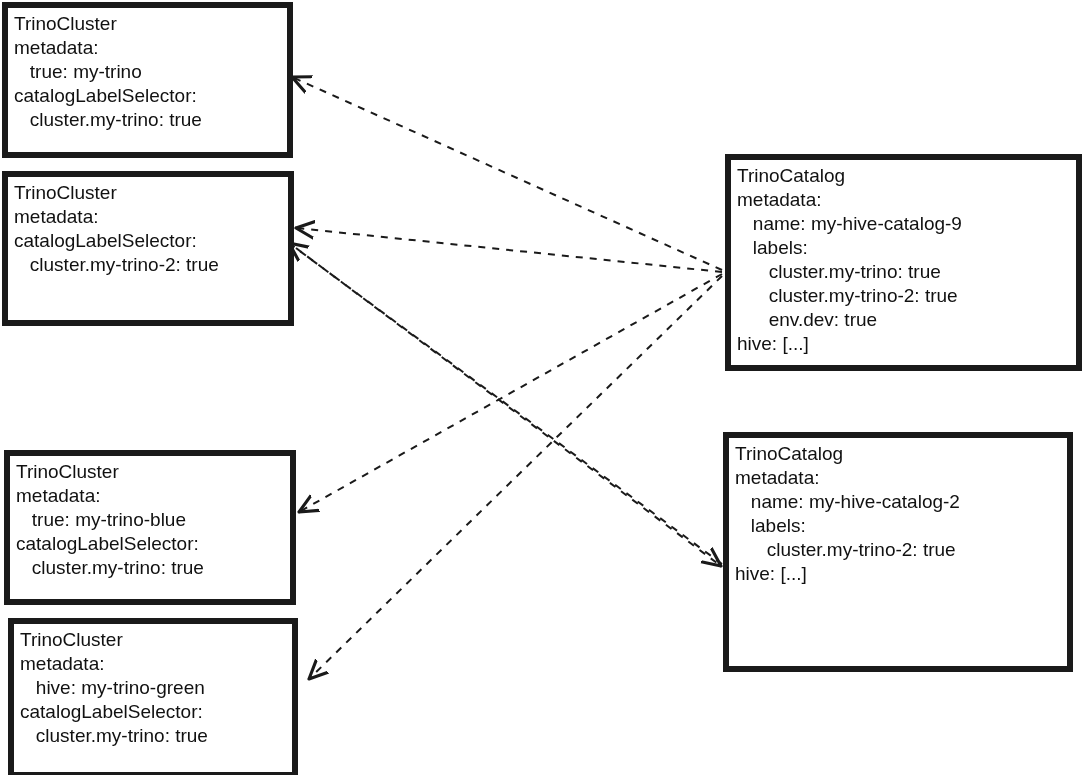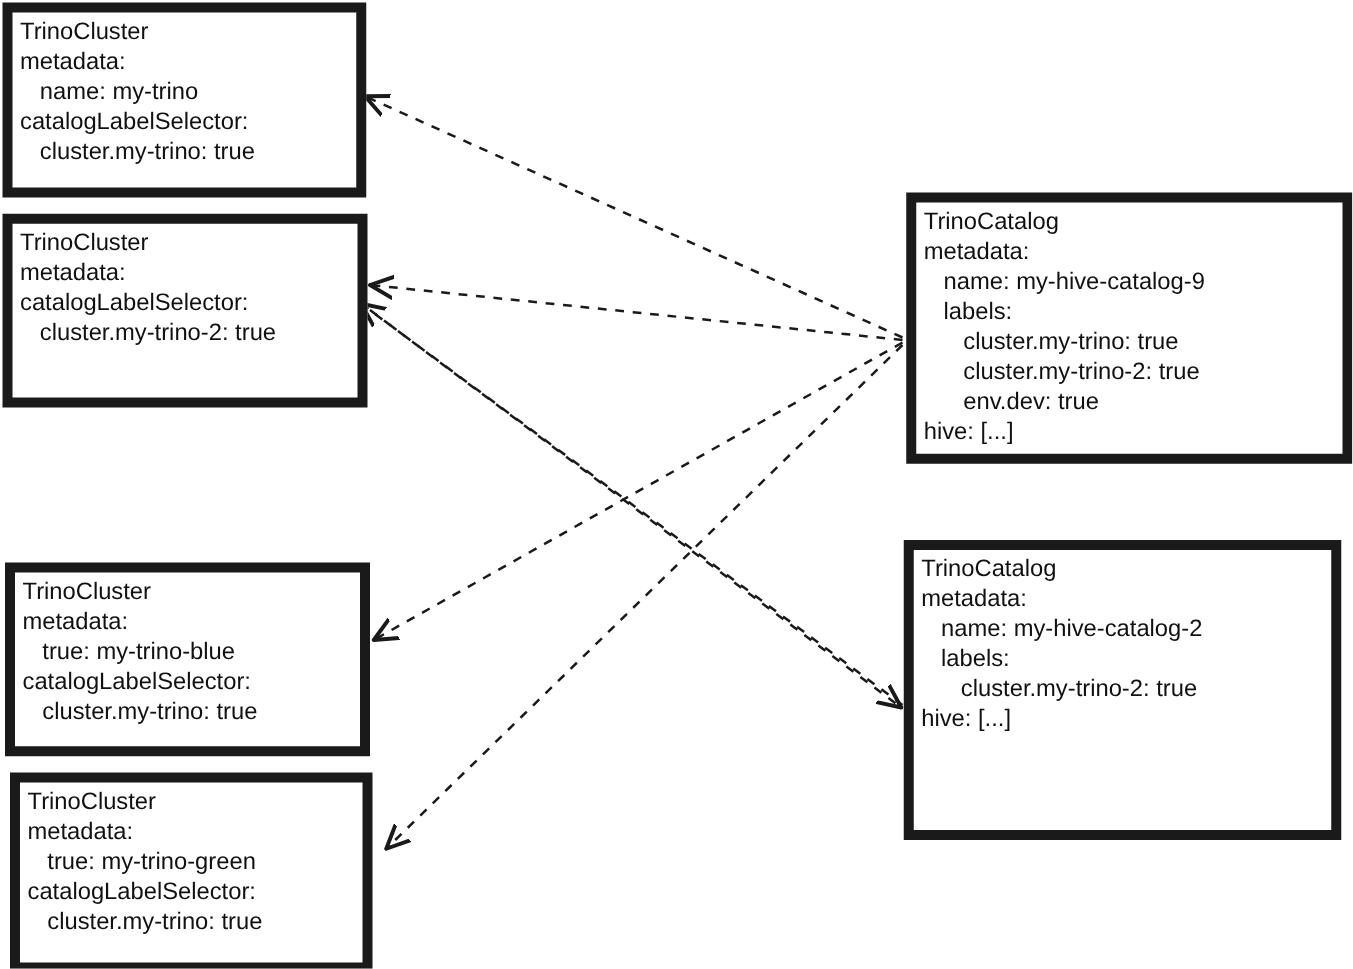--- a/index.html
+++ b/index.html
@@ -20,21 +20,21 @@
     left: 0;
     top: 0;
     width: 1082px;
     height: 775px;
     pointer-events: none;
   }
   .node {
     position: absolute;
     box-sizing: border-box;
     background: #ffffff;
-    border: 8px solid #0c4a6e;
+    border: 6px solid #0c4a6e;
     z-index: 2;
     overflow: hidden;
   }
   .node-lines {
     padding: 4px 0 0 6px;
   }
   .line {
     font-size: 19px;
     line-height: 24px;
     color: #111111;
@@ -61,21 +61,21 @@
         <line x1="722" y1="276" x2="309" y2="679" stroke="#1a1a1a" stroke-width="2" stroke-dasharray="7 7" fill="none" marker-end="url(#ah)"></line>
         <line x1="296" y1="248" x2="721" y2="566" stroke="#1a1a1a" stroke-width="2" stroke-dasharray="7 7" fill="none" marker-end="url(#ah)"></line>
       </g>
   </svg>
 
   <div id="node-layer">
       <div class="node" style="left: 2px; top: 2px; width: 291px; height: 156px; border-color: rgb(26, 26, 26);">
         <div class="node-lines">
           <div class="line">TrinoCluster</div>
           <div class="line">metadata:</div>
-          <div class="line">   name: my-trino</div>
+          <div class="line">   true: my-trino</div>
           <div class="line">catalogLabelSelector:</div>
           <div class="line">   cluster.my-trino: true</div>
         </div>
       </div>
       <div class="node" style="left: 2px; top: 171px; width: 292px; height: 155px; border-color: rgb(26, 26, 26);">
         <div class="node-lines">
           <div class="line">TrinoCluster</div>
           <div class="line">metadata:</div>
           <div class="line">catalogLabelSelector:</div>
           <div class="line">   cluster.my-trino-2: true</div>
@@ -87,21 +87,21 @@
           <div class="line">metadata:</div>
           <div class="line">   true: my-trino-blue</div>
           <div class="line">catalogLabelSelector:</div>
           <div class="line">   cluster.my-trino: true</div>
         </div>
       </div>
       <div class="node" style="left: 8px; top: 618px; width: 290px; height: 160px; border-color: rgb(26, 26, 26);">
         <div class="node-lines">
           <div class="line">TrinoCluster</div>
           <div class="line">metadata:</div>
-          <div class="line">   true: my-trino-green</div>
+          <div class="line">   hive: my-trino-green</div>
           <div class="line">catalogLabelSelector:</div>
           <div class="line">   cluster.my-trino: true</div>
         </div>
       </div>
       <div class="node" style="left: 725px; top: 154px; width: 357px; height: 217px; border-color: rgb(26, 26, 26);">
         <div class="node-lines">
           <div class="line">TrinoCatalog</div>
           <div class="line">metadata:</div>
           <div class="line">   name: my-hive-catalog-9</div>
           <div class="line">   labels:</div>

